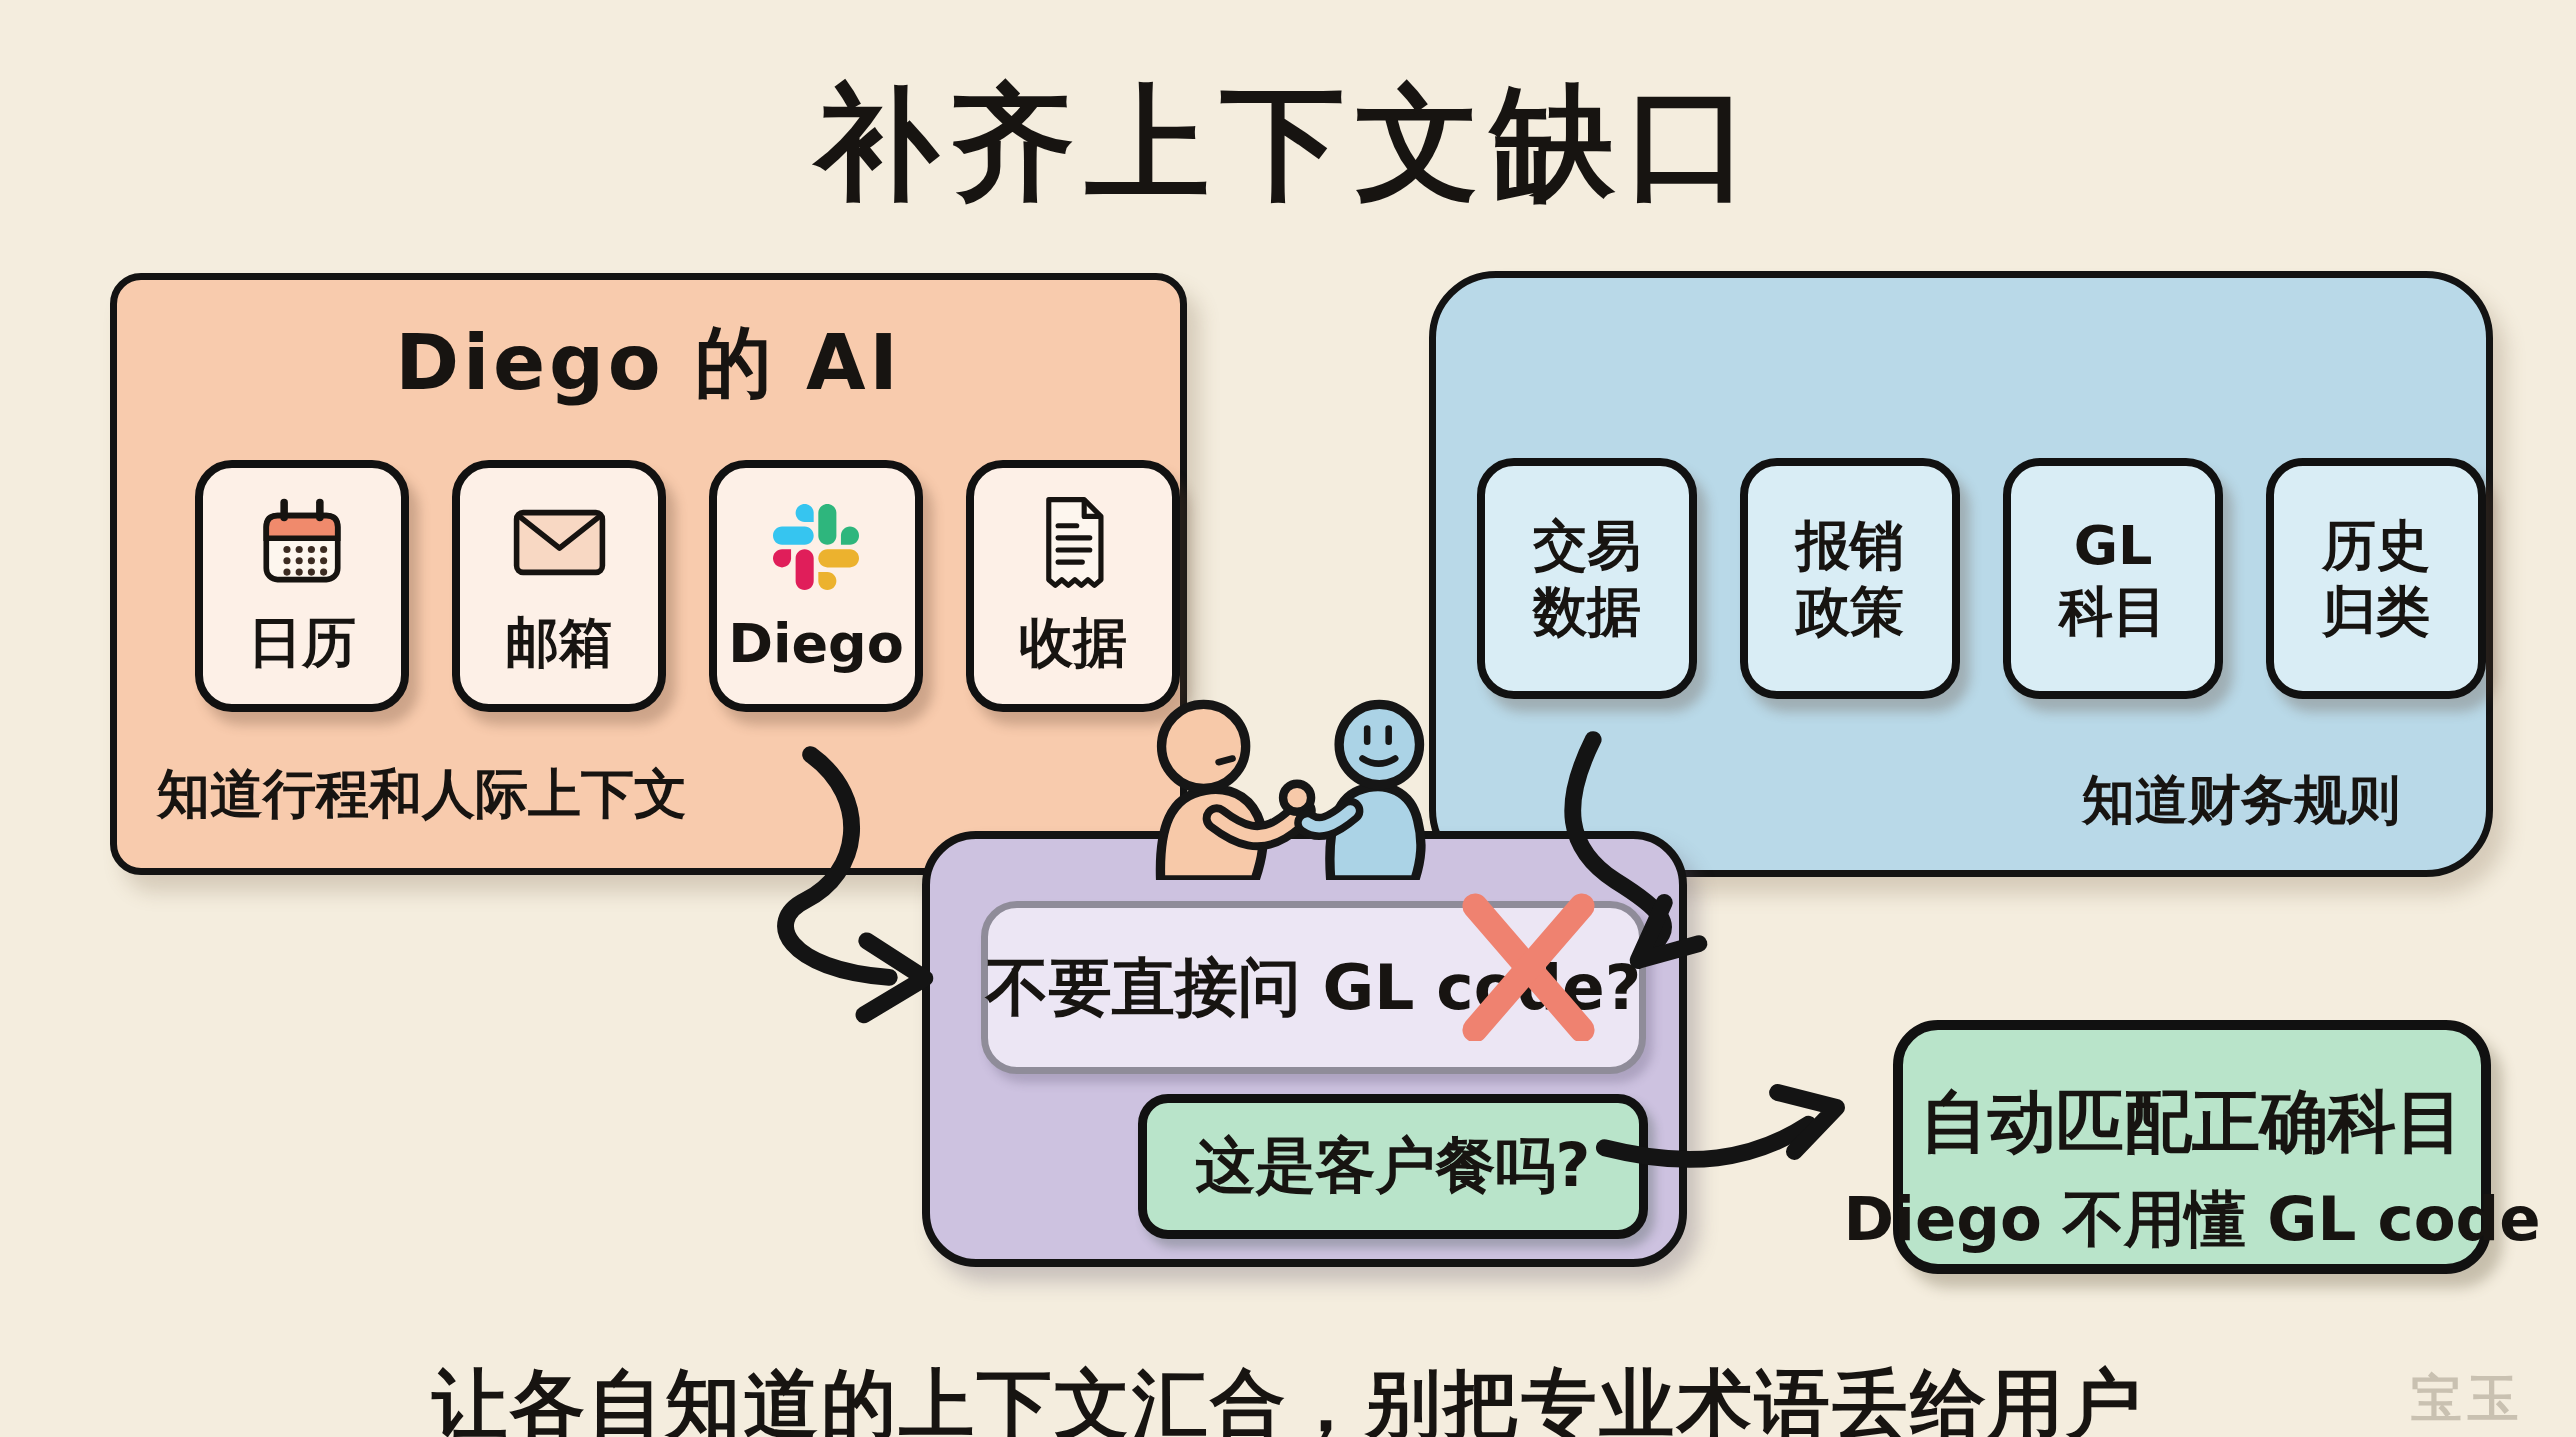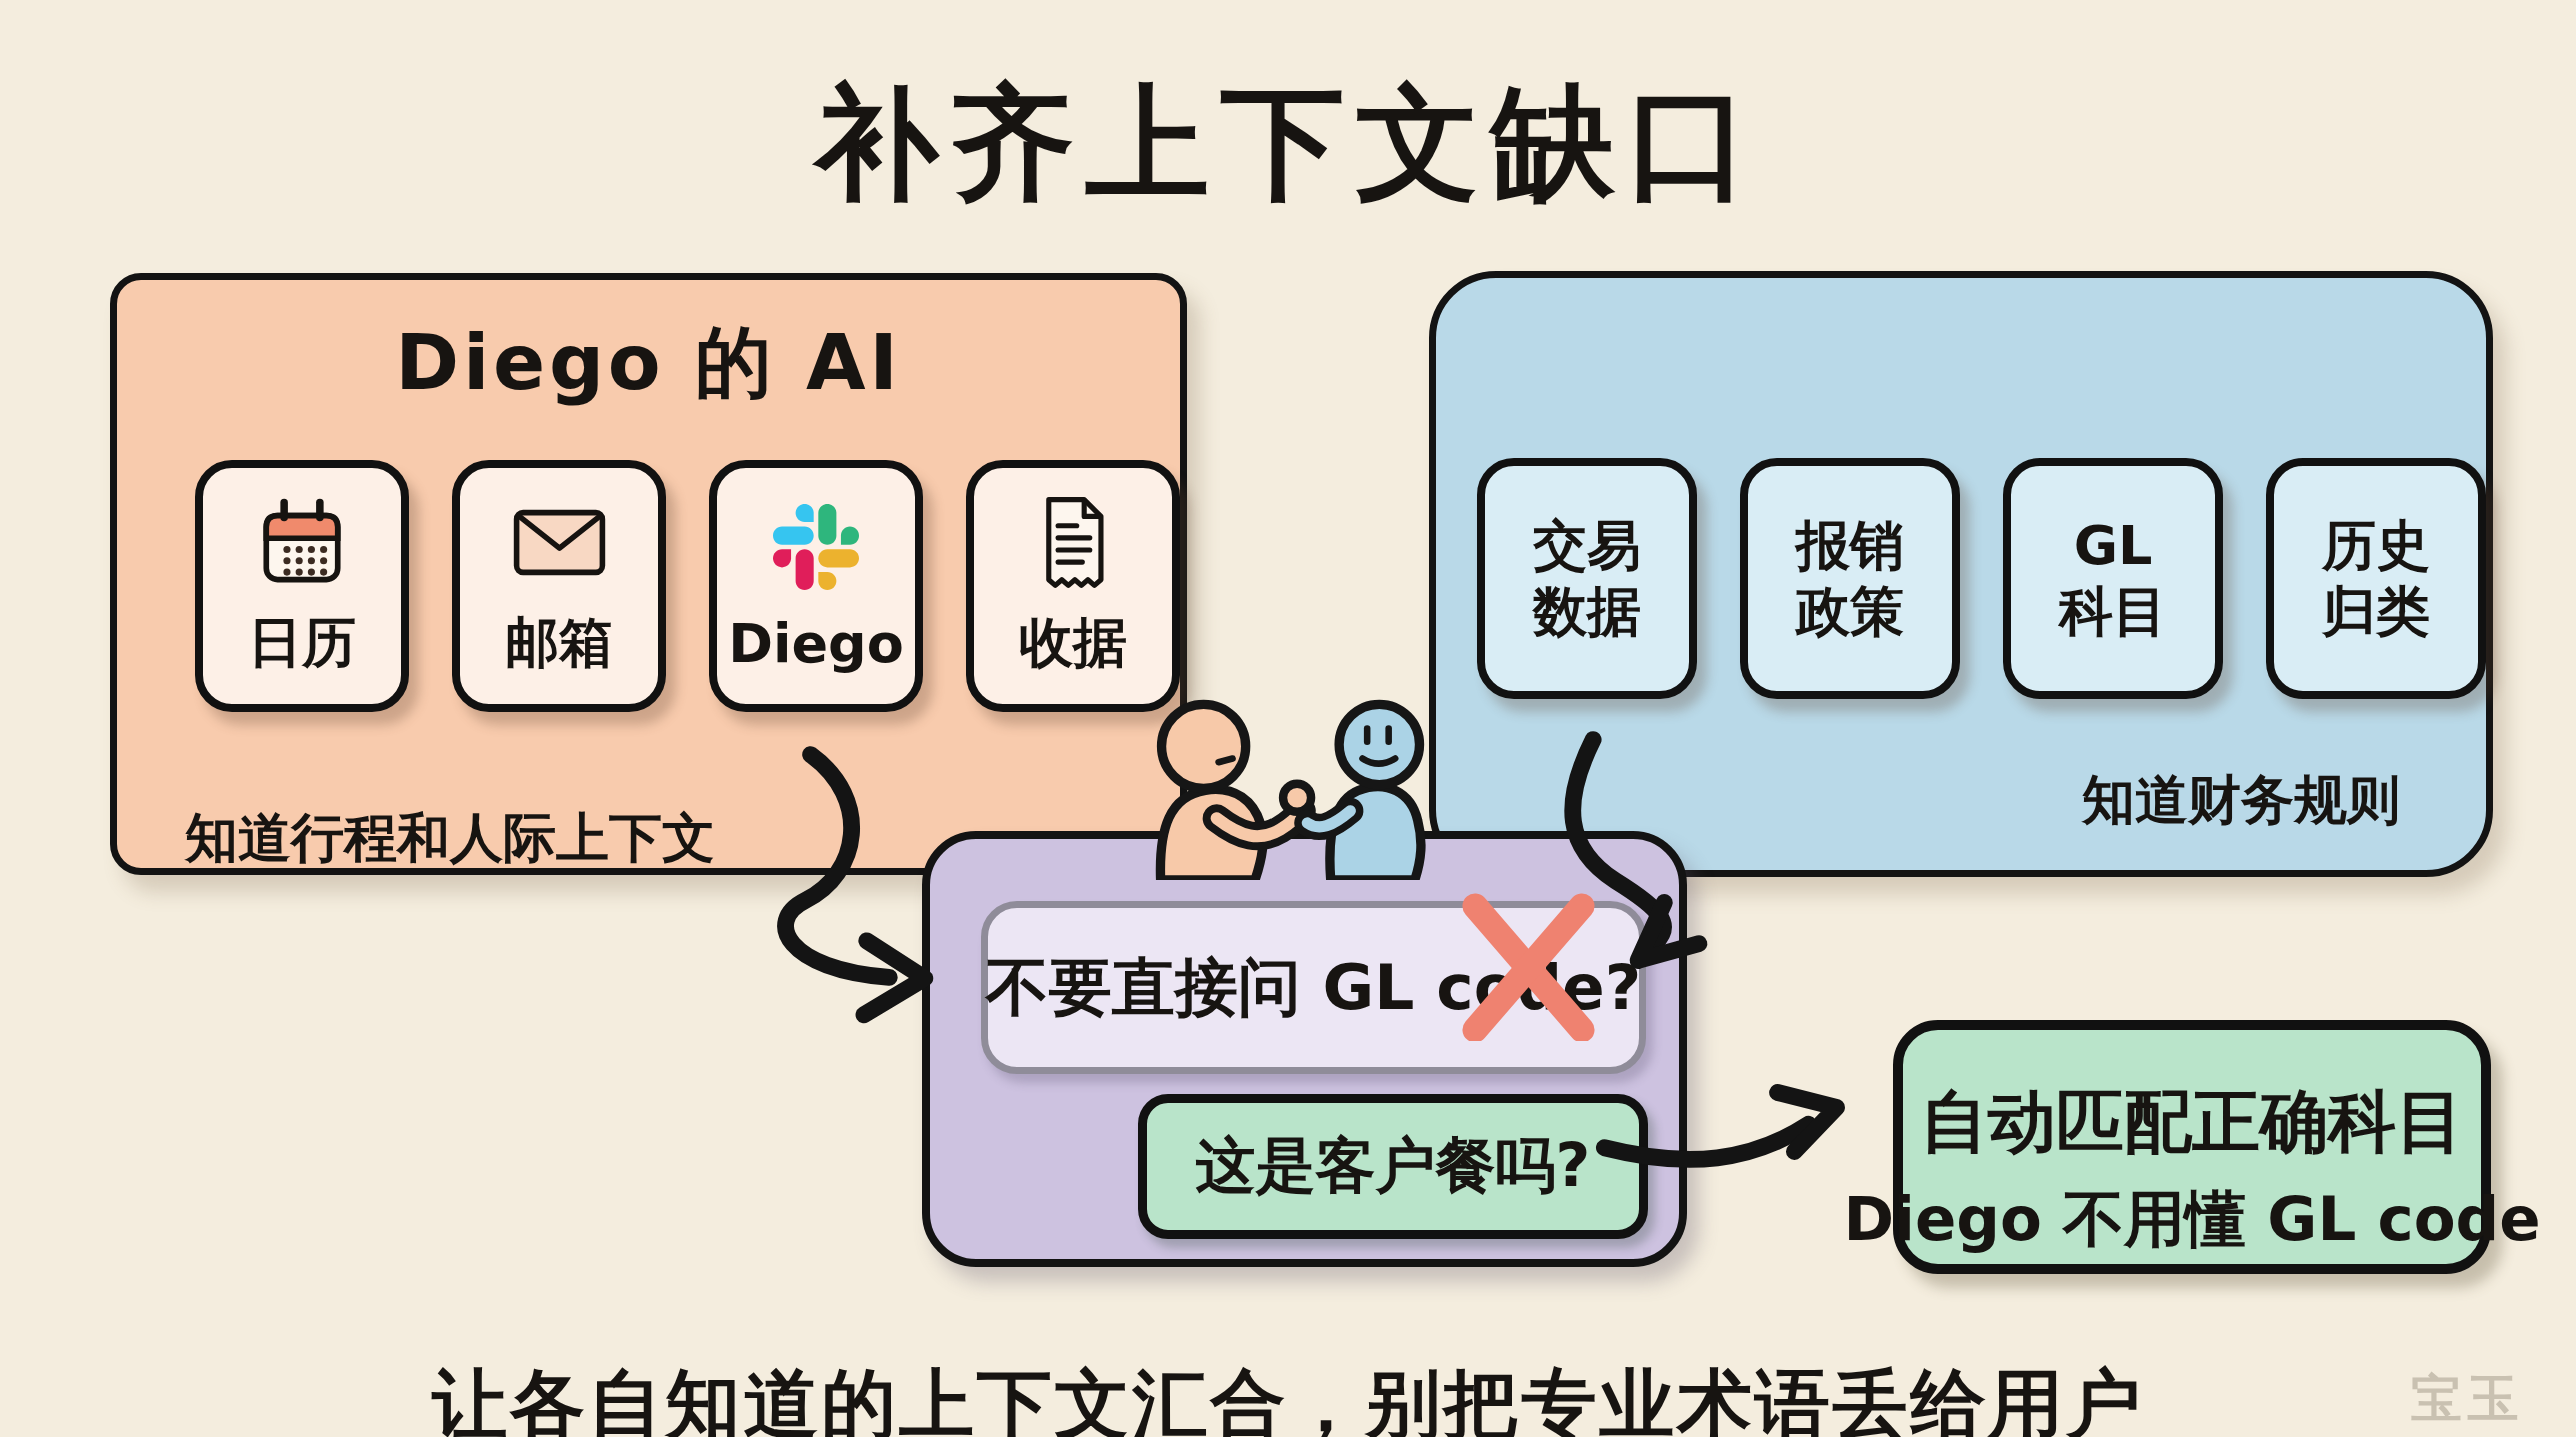--- a/index.html
+++ b/index.html
@@ -36,21 +36,21 @@
     box-shadow:9.4px 13px 11.2px rgba(95,65,45,.28);
     display:flex;flex-direction:column;align-items:center;justify-content:center;
     text-align:center;
   }
   .card-l{width:198px;height:236px;background:var(--card-left,#fdf0e7);gap:15px;}
   .card-r{width:204px;height:225px;background:var(--card-right,#d9edf5);
           font-size:54px;font-weight:700;line-height:1.22;}
   .card-icon{height:99px;display:flex;align-items:center;justify-content:center;}
   .card-label{font-size:54px;font-weight:700;}
   .note{position:absolute;font-size:53px;font-weight:700;white-space:nowrap;}
-  .note-left{left:68px;top:479px;margin-top:44px;}
+  .note-left{left:40px;top:479px;}
   .note-right{right:86px;top:487px;}
   
   .panel-center{
     position:absolute;left:922px;top:831px;width:749px;height:420px;
     background:var(--panel-center,#cdc2e0);
     border:8.4px solid #131313;border-radius:54px;
     box-shadow:11.2px 15px 19px rgba(100,90,110,.3);
   }
   .rejected-box{
     position:absolute;left:51px;top:62px;width:651px;height:159px;

